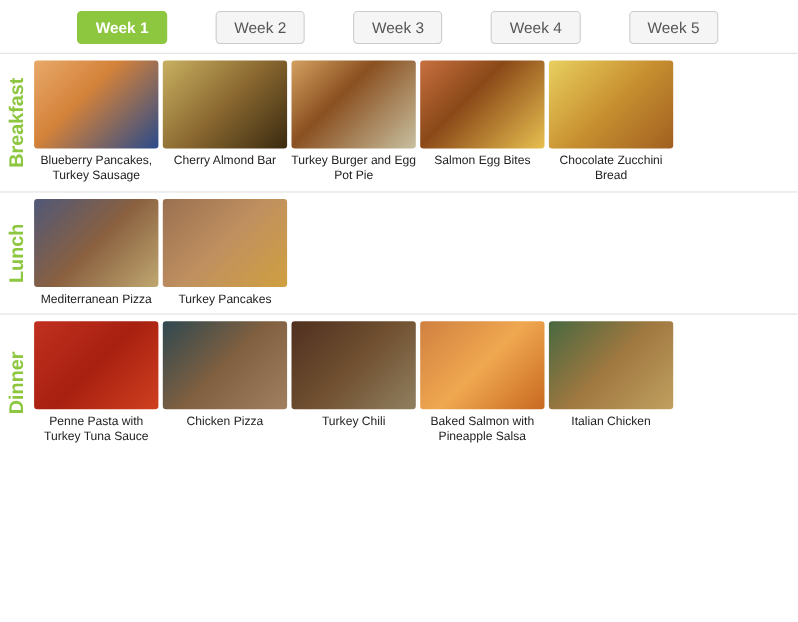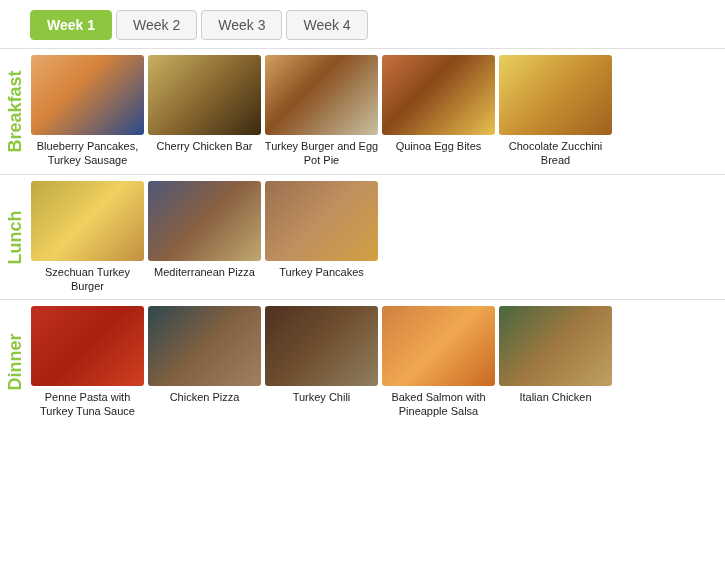--- a/index.html
+++ b/index.html
@@ -27,20 +27,21 @@
       gap: 4px;
     }
     .week-tab {
       padding: 6px 16px;
       border: 1px solid #ccc;
       border-radius: 4px;
       cursor: pointer;
       font-size: 14px;
       background: #f5f5f5;
       color: #555;
+      margin-left: 40px;
     }
     .week-tab.active {
       background: #8dc63f;
       color: #fff;
       border-color: #8dc63f;
       font-weight: bold;
     }
     .grid-section {
       display: flex;
       border-top: 1px solid #e0e0e0;
@@ -110,57 +111,54 @@
 
 <div>
   <div class="header">
     <div class="title"></div>
     <div class="week-tabs">
 
     <div class="week-tab active">Week 1</div>
         <div class="week-tab">Week 2</div>
         <div class="week-tab">Week 3</div>
         <div class="week-tab">Week 4</div>
+        <div class="week-tab">Week 5</div>
       </div>
   </div>
 
   <div>
 
   <div class="grid-section">
         <div class="section-label breakfast">Breakfast</div>
         <div class="meals-row">
           <div class="meal-card">
             <div class="meal-photo bp1"></div>
             <div class="meal-name">Blueberry Pancakes, Turkey Sausage</div>
           </div>
           <div class="meal-card">
             <div class="meal-photo bp2"></div>
-            <div class="meal-name">Cherry Chicken Bar</div>
+            <div class="meal-name">Cherry Almond Bar</div>
           </div>
           <div class="meal-card">
             <div class="meal-photo bp3"></div>
             <div class="meal-name">Turkey Burger and Egg Pot Pie</div>
           </div>
           <div class="meal-card">
             <div class="meal-photo bp4"></div>
-            <div class="meal-name">Quinoa Egg Bites</div>
+            <div class="meal-name">Salmon Egg Bites</div>
           </div>
           <div class="meal-card">
             <div class="meal-photo bp5"></div>
             <div class="meal-name">Chocolate Zucchini Bread</div>
           </div>
         </div>
       </div>
       <div class="grid-section">
         <div class="section-label lunch">Lunch</div>
         <div class="meals-row">
-          <div class="meal-card">
-            <div class="meal-photo lp3"></div>
-            <div class="meal-name">Szechuan Turkey Burger</div>
-          </div>
           <div class="meal-card">
             <div class="meal-photo lp4"></div>
             <div class="meal-name">Mediterranean Pizza</div>
           </div>
           <div class="meal-card">
             <div class="meal-photo lp5"></div>
             <div class="meal-name">Turkey Pancakes</div>
           </div>
         </div>
       </div>

